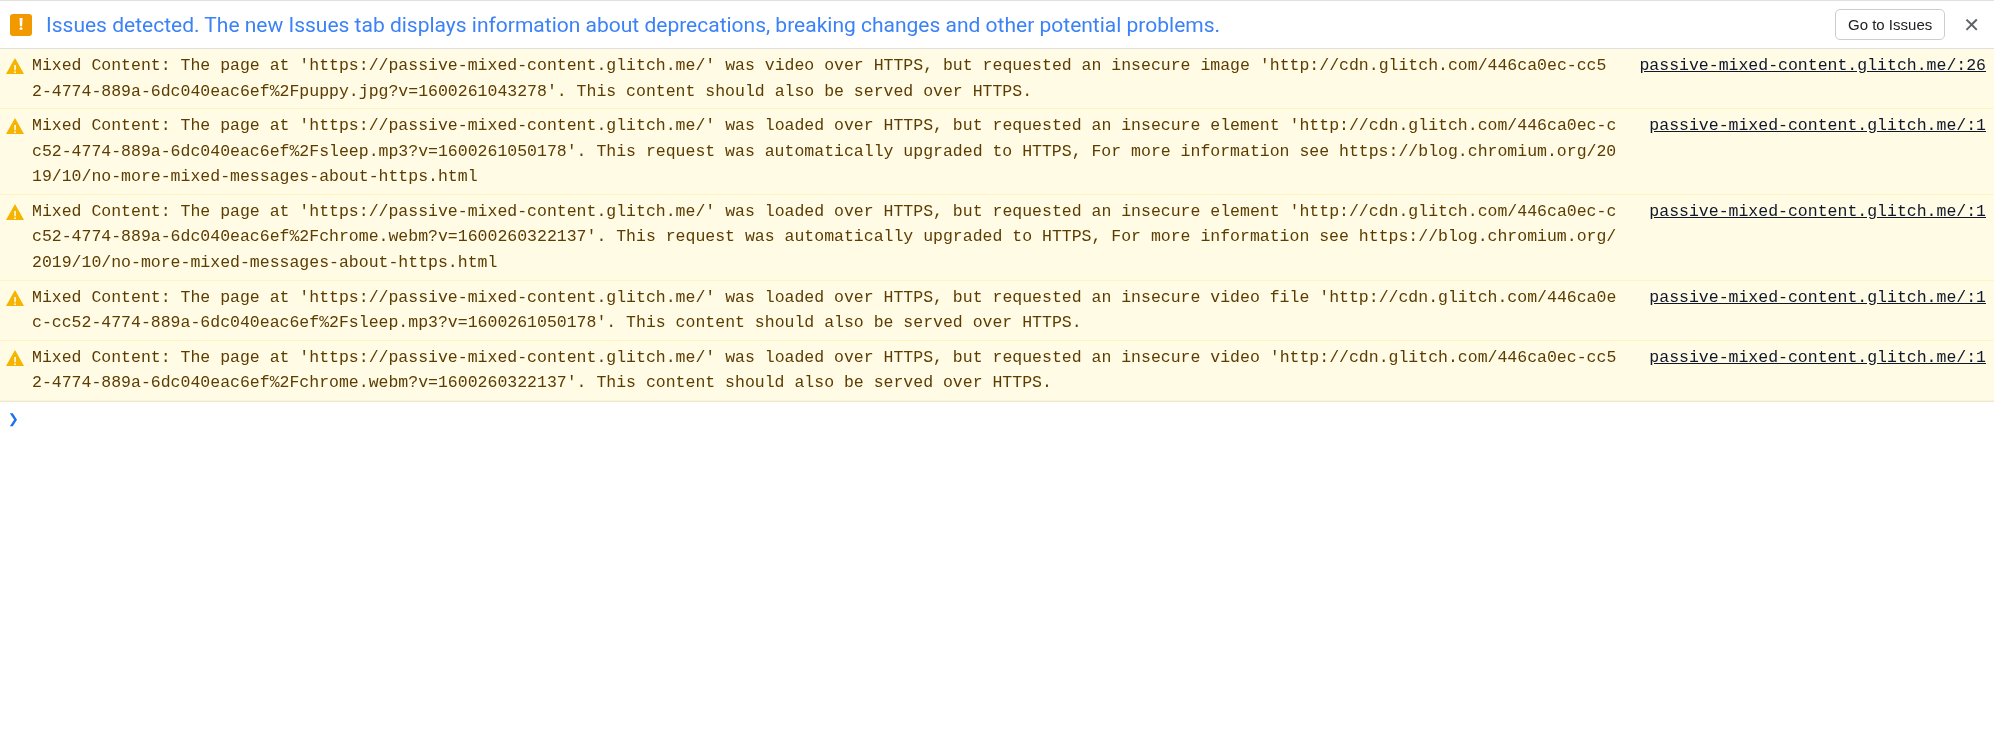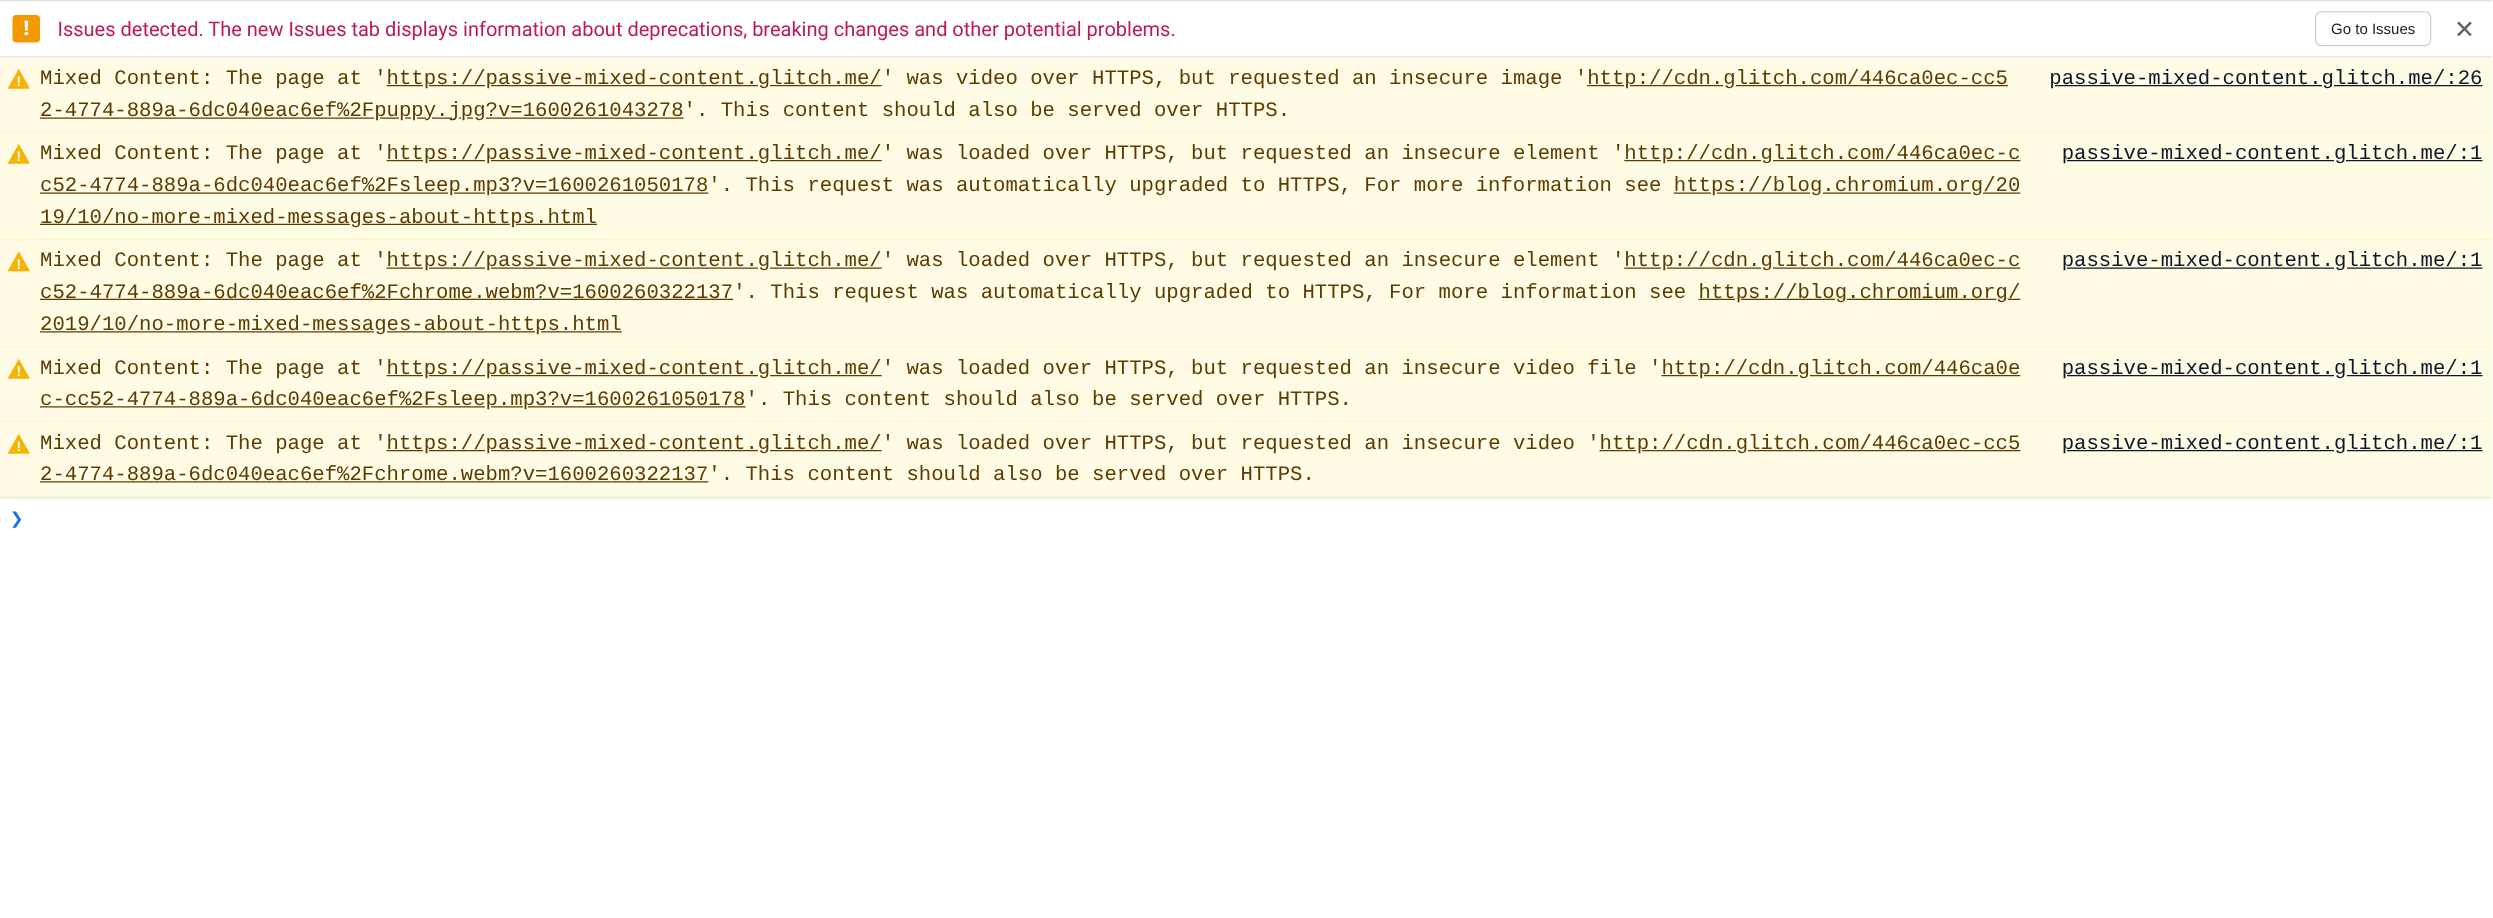--- a/index.html
+++ b/index.html
@@ -26,29 +26,29 @@
     display: inline-flex;
     align-items: center; justify-content: center;
     color: #fff;
     font-weight: 900;
     font-size: 16px;
     line-height: 1;
     flex-shrink: 0;
   }
   .issues-bar .issues-text {
     flex: 1;
-    color: #be185d;
-    font-size: 16px;
+    color: #3b82f6;
+    font-size: 21px;
   }
   .issues-bar .go-button {
     border: 1px solid #cacdd1;
     background: #fff;
     border-radius: 5px;
     padding: 6px 12px;
-    font-size: 12px;
+    font-size: 15px;
     color: #202124;
     cursor: pointer;
   }
   .issues-bar .close-x {
     font-size: 20px;
     color: #5f6368;
     cursor: pointer;
     padding: 0 4px;
     line-height: 1;
   }
@@ -94,21 +94,20 @@
   }
   .msg .src {
     flex-shrink: 0;
     margin-left: 24px;
     text-decoration: underline;
     cursor: pointer;
     white-space: nowrap;
     color: #0f172a;
   }
   .msg .lnk {
-    text-decoration: underline;
     cursor: pointer;
   }
 
   .prompt-row {
     padding: 6px 8px;
     font-family: Consolas, "Courier New", monospace;
     font-size: 18px;
     color: #1a73e8;
     font-weight: 600;
     border-top: 1px solid #e8e8e8;

